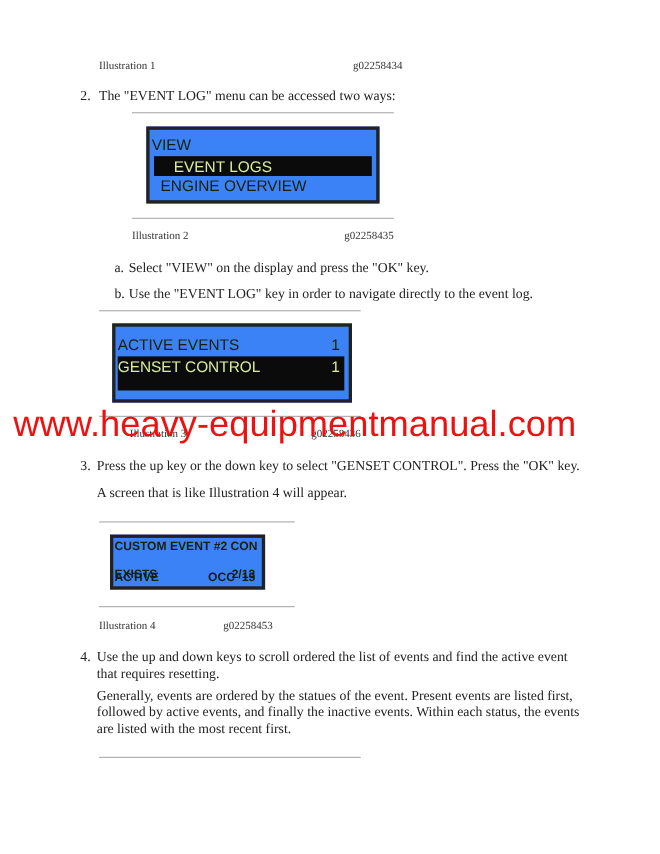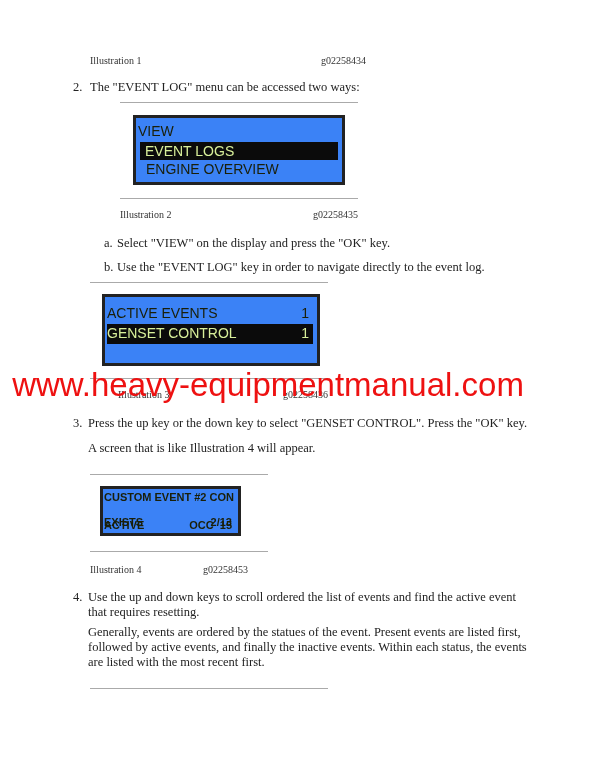--- a/index.html
+++ b/index.html
@@ -25,42 +25,42 @@
 <div class="abs caption" style="left:90px; top:55px;">Illustration 1</div>
 <div class="abs caption" style="left:283px; top:55px;margin-left:38px;">g02258434</div>
 
 <div class="abs body-text" style="left:73px; top:80px;">2.</div>
 <div class="abs body-text" style="left:90px; top:80px;">The "EVENT LOG" menu can be accessed two ways:</div>
 
 <div class="rule" style="left:120px; top:102px; width:238px;"></div>
 
 <div class="lcd" style="left:133px; top:115px; width:212px; height:70px;">
   <div class="lcd-row" style="top:5px; height:17px; font-size:14px; left:2px;">VIEW</div>
-  <div class="lcd-row sel" style="top:24px; height:18px; font-size:14px; padding-left:5px; line-height:18px;">EVENT LOGS</div>
+  <div class="lcd-row sel" style="top:24px; height:18px; font-size:14px; padding-left:18px; line-height:18px;">EVENT LOGS</div>
   <div class="lcd-row" style="top:43px; height:18px; font-size:14px; padding-left:6px;">ENGINE OVERVIEW</div>
 </div>
 
 <div class="rule" style="left:120px; top:198px; width:238px;"></div>
 
 <div class="abs caption" style="left:120px; top:209px;">Illustration 2</div>
 <div class="abs caption" style="left:313px; top:209px;">g02258435</div>
 
 <div class="abs body-text" style="left:104px; top:236px;">a.</div>
 <div class="abs body-text" style="left:117px; top:236px;">Select "VIEW" on the display and press the "OK" key.</div>
 <div class="abs body-text" style="left:104px; top:260px;">b.</div>
 <div class="abs body-text" style="left:117px; top:260px;">Use the "EVENT LOG" key in order to navigate directly to the event log.</div>
 
 <div class="rule" style="left:90px; top:282px; width:238px;"></div>
 
 <div class="lcd" style="left:102px; top:294px; width:218px; height:72px;">
   <div class="lcd-row" style="top:8px; height:17px; font-size:14px; left:2px;">
     <span>ACTIVE EVENTS</span>
     <span class="val">1</span>
   </div>
-  <div class="lcd-row sel" style="top:27px; height:20px; font-size:14px; line-height:18px; left:2px;">
+  <div class="lcd-row sel" style="top:27px; height:31px; font-size:14px; line-height:18px; left:2px;">
     <span>GENSET CONTROL</span>
     <span class="val">1</span>
   </div>
 </div>
 
 <div class="rule" style="left:90px; top:378px; width:238px;"></div>
 
 <div class="abs caption" style="left:118px; top:389px;">Illustration 3</div>
 <div class="abs caption" style="left:283px; top:389px;">g02258436</div>
 

